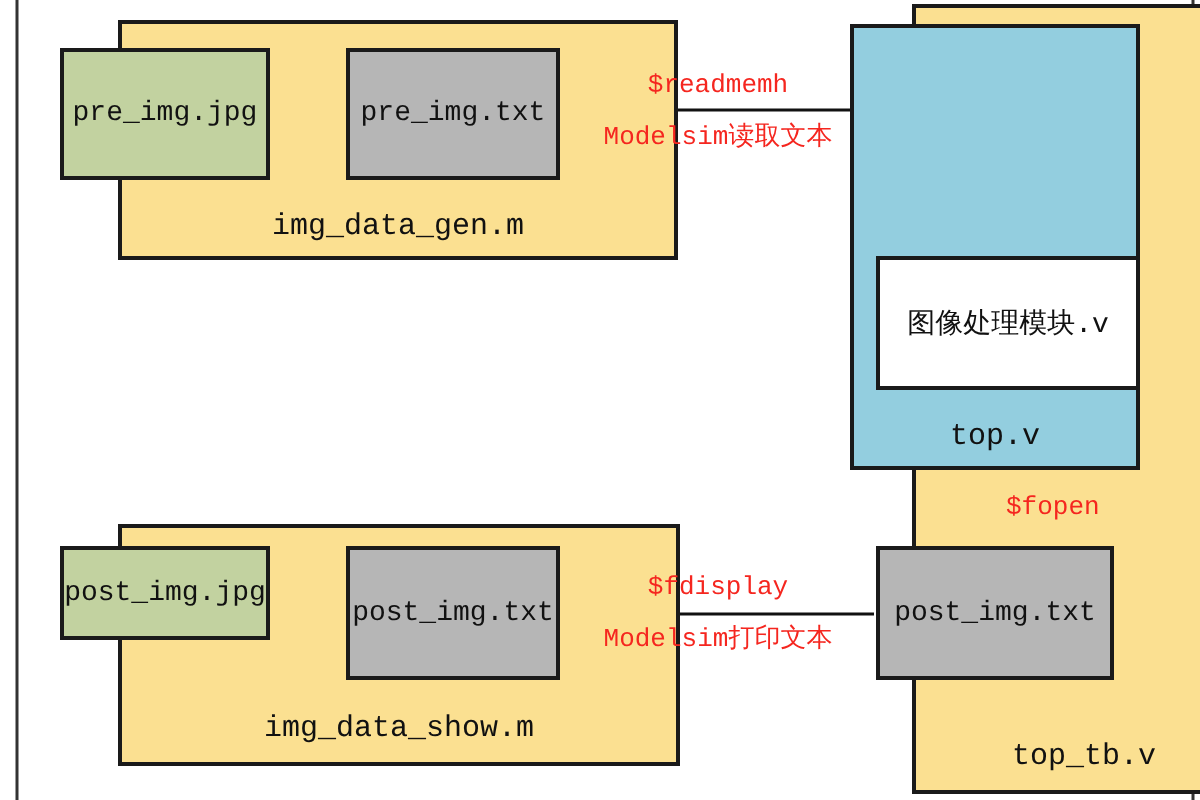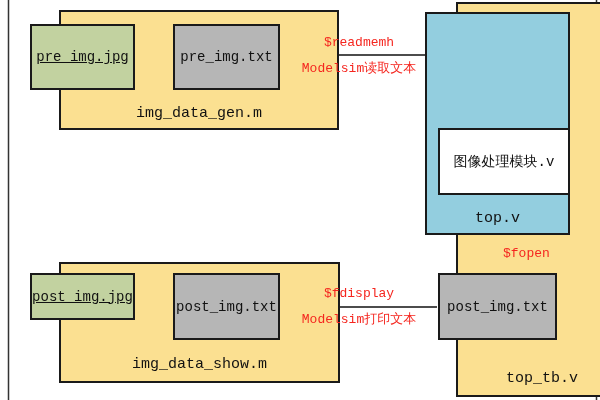--- a/index.html
+++ b/index.html
@@ -8,21 +8,21 @@
   }
   html,body{margin:0;padding:0;}
   body{background:#fff;font-family:"Liberation Mono","DejaVu Sans Mono",monospace;}
   #stage{position:relative;width:600px;height:400px;background:#fff;overflow:hidden;}
 
   .group{position:absolute;background:var(--yellow);border:2px solid var(--line);box-sizing:border-box;margin-left:44px;}
   .module{position:absolute;background:var(--blue);border:2px solid var(--line);box-sizing:border-box;}
   .node{position:absolute;border:2px solid var(--line);box-sizing:border-box;
         display:flex;align-items:center;justify-content:center;
         font-size:14px;color:#111;white-space:nowrap;}
-  .node.green{background:var(--green);text-decoration:underline;}
+  .node.green{background:var(--green);}
   .node.gray{background:var(--gray);font-family:Liberation Mono, monospace;}
   .node.white{background:var(--white);}
 
   .group-label{position:absolute;left:0;right:0;text-align:center;font-size:15px;color:#111;}
 
   .ann{position:absolute;color:var(--red);text-align:center;white-space:nowrap;}
   .ann .cmd{font-size:13px;line-height:19px;}
   .ann-note{position:absolute;color:var(--red);font-size:13px;font-weight:normal;
             text-align:center;white-space:nowrap;}
 

